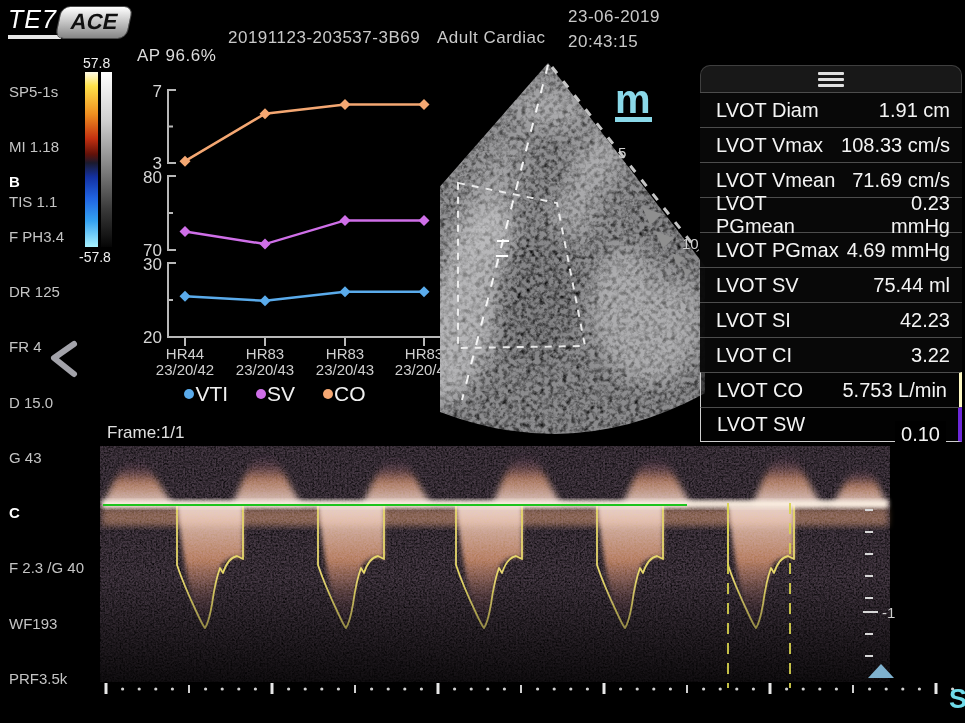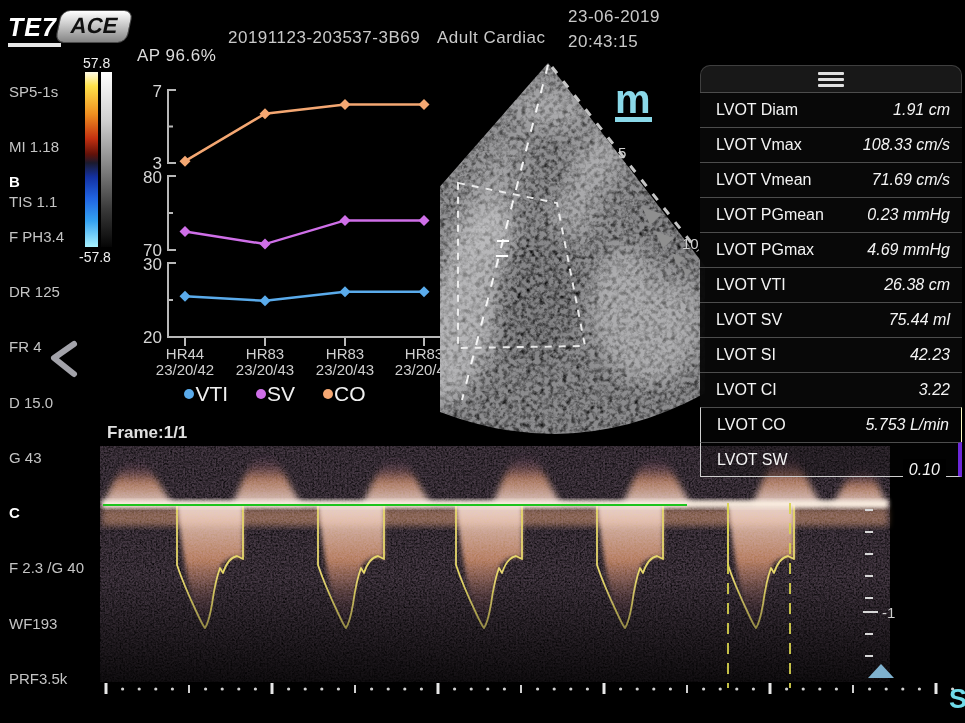--- a/index.html
+++ b/index.html
@@ -2,22 +2,22 @@
 <html><head>
 <meta charset="utf-8">
 <style>
   html,body{margin:0;padding:0;background:#000;}
   #screen{position:relative;width:965px;height:723px;background:#000;overflow:hidden;
           font-family:"Liberation Sans",sans-serif;color:#d8d8d8;}
   .abs{position:absolute;}
 
   
   #logo{left:8px;top:5px;display:flex;align-items:center;}
-  .te7{font-style:italic;font-weight:bold;font-size:25px;color:#fff;
-       border-bottom:4px solid #e8e8e8;padding:0 4px 1px 0;letter-spacing:1px;margin-top:8px;}
+  .te7{font-style:italic;font-weight:normal;font-size:25px;color:#fff;
+       border-bottom:4px solid #e8e8e8;padding:0 4px 1px 0;letter-spacing:1px;}
   .ace{background:linear-gradient(180deg,#ffffff 0%,#c9c9c9 45%,#858585 100%);
        color:#101010;font-weight:bold;font-size:22px;padding:2px 12px 3px;
        border-radius:8px;transform:skewX(-12deg);margin-left:-2px;box-shadow:0 0 0 1px #4a4a4a;}
   .hdr-txt{font-size:17px;color:#c9c9c9;letter-spacing:.5px;}
   #datetime{left:568px;top:4px;line-height:25px;}
 
   
   #sidebar-top,#sidebar-main{left:9px;font-size:15px;line-height:18.4px;color:#c4c4c4;white-space:pre;}
   #sidebar-top{top:46px;}
   #sidebar-main{top:136px;}
@@ -41,28 +41,28 @@
   .leg-lab{font-size:21px;color:#f0f0f0;}
 
   
   #meas{left:700px;top:65px;width:262px;}
   .meas-head{height:26px;background:#181818;border:1px solid #3f3f3f;border-bottom:none;
              border-radius:10px 10px 0 0;display:flex;align-items:center;justify-content:center;}
   .burger{width:26px;display:flex;flex-direction:column;gap:3px;cursor:pointer;}
   .burger span{height:3px;background:#e0e0e0;border-radius:1px;}
   .mrow{height:35px;box-sizing:border-box;display:flex;justify-content:space-between;align-items:center;
         padding:0 12px 0 16px;background:rgba(8,8,8,0.97);border-top:1px solid #4d4d4d;
-        font-size:16px;color:#f4f4f4;}
-  .mrow .val{text-align:right;font-style:italic;}
-  .trans1{background:rgba(8,8,8,0.55);border-left:1px solid #cfcfcf;border-right:1px solid #fef9c3;align-items:center;}
+        font-size:20px;color:#f4f4f4;}
+  .mrow .val{text-align:right;}
+  .trans1{background:rgba(8,8,8,0.55);border-left:1px solid #cfcfcf;border-right:3px solid #fef9c3;align-items:center;}
   .trans2{background:rgba(8,8,8,0.30);border-left:1px solid #cfcfcf;border-right:4px solid #6d28d9;
           border-bottom:1px solid #cfcfcf;}
   .trans2 .val{background:#000;padding:2px 6px;margin-top:20px;}
 
-  .small-lab{font-size:17px;color:#e0e0e0;font-weight:bold;}
+  .small-lab{font-size:17px;color:#e0e0e0;}
   #corner-glyph{left:949px;top:684px;font-size:27px;font-weight:bold;color:#70dcea;}
 </style>
 </head>
 <body>
 
 <div id="screen">
 
   <div class="abs" id="logo">
     <span class="te7">TE7</span>
     <span class="ace">ACE</span>
@@ -362,24 +362,20 @@
       </div>
     <div class="mrow">
         <span class="lbl">LVOT PGmean</span>
         <span class="val">0.23 mmHg</span>
       </div>
     <div class="mrow">
         <span class="lbl">LVOT PGmax</span>
         <span class="val">4.69 mmHg</span>
       </div>
     <div class="mrow">
-        <span class="lbl">LVOT VTI</span>
-        <span class="val">26.38 cm</span>
-      </div>
-    <div class="mrow">
         <span class="lbl">LVOT SV</span>
         <span class="val">75.44 ml</span>
       </div>
     <div class="mrow">
         <span class="lbl">LVOT SI</span>
         <span class="val">42.23</span>
       </div>
     <div class="mrow">
         <span class="lbl">LVOT CI</span>
         <span class="val">3.22</span>

